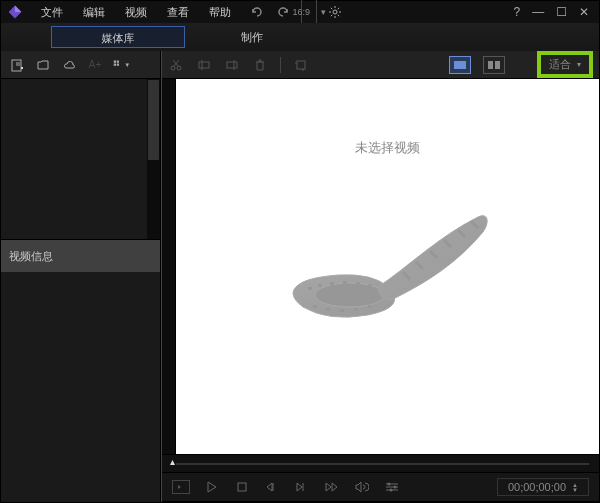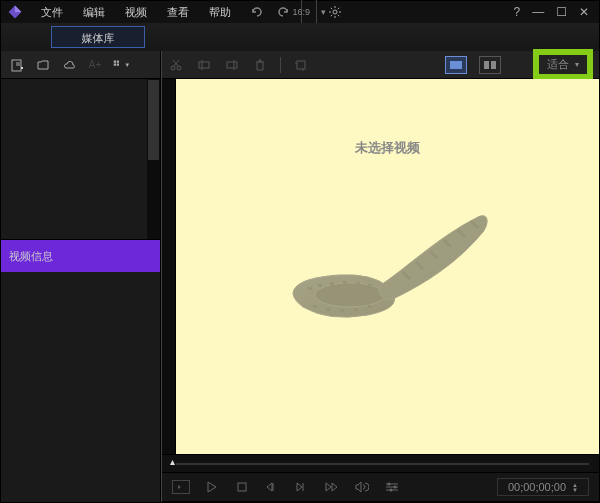--- a/index.html
+++ b/index.html
@@ -10,44 +10,44 @@
 .menubar .logo svg { width: 16px; height: 16px; }
 .menubar .menu { display: flex; }
 .menubar .menu span { padding: 12px 10px; line-height: 22px; color: #ccc; cursor: pointer; }
 .menubar .tools { display: flex; align-items: center; margin-left: 8px; gap: 10px; }
 .menubar .tools .ico { width: 16px; height: 16px; display: flex; align-items: center; justify-content: center; cursor: pointer; color: #888; }
 .menubar .tools .ratio { border: 1px solid #444; border-radius: 2px; padding: 0 4px; font-size: 9px; height: 26px; display: flex; align-items: center; gap: 11px; }
 .menubar .spacer { flex: 1; }
 .menubar .winctrl { display: flex; gap: 12px; padding-right: 6px; }
 .menubar .winctrl span { cursor: pointer; color: #aaa; font-size: 12px; }
 .tabbar { height: 28px; background: linear-gradient(#1e1e1e,#171717); display: flex; align-items: center; padding-left: 50px; }
-.tabbar .tab { width: 94px; text-align: center; line-height: 22px; height: 22px; color: #ccc; cursor: pointer; }
+.tabbar .tab { width: 134px; text-align: center; line-height: 22px; height: 22px; color: #ccc; cursor: pointer; }
 .tabbar .tab.active { border: 1px solid #3a5fa8; background: #182030; }
 .tabbar .brand { margin-left: auto; margin-right: 12px; font-size: 18px; color: #ddd; font-weight: 300; }
 .main { flex: 1; display: flex; min-height: 0; }
 .sidebar { width: 160px; display: flex; flex-direction: column; border-right: 1px solid #000; }
 .side-toolbar { height: 28px; background: #222; display: flex; align-items: center; gap: 10px; padding: 0 8px; border-bottom: 1px solid #000; }
 .side-toolbar .ti { width: 16px; height: 16px; display: flex; align-items: center; justify-content: center; cursor: pointer; color: #aaa; }
 .side-toolbar .ti.disabled { color: #444; }
 .side-media { flex: 1; background: #1a1a1a; display: flex; border-bottom: 1px solid #000; }
 .side-media .content { flex: 1; }
 .side-media .scroll { width: 13px; background: #0c0c0c; display: flex; flex-direction: column; }
 .side-media .thumb { background: #333; flex: 0 0 80px; margin: 1px; border-radius: 1px; }
 .side-media .scroll .rest { flex: 1; }
-.side-header { height: 24px; background: #6d28d9; padding: 16px 8px; display: flex; align-items: center; color: #ccc; }
+.side-header { height: 24px; background: #404040; padding: 16px 8px; display: flex; align-items: center; color: #ccc; }
 .side-info { flex: 0 0 230px; background: #1a1a1a; }
 .center { flex: 1; display: flex; flex-direction: column; border-left: 1px solid #444; }
 .center-toolbar { height: 28px; background: #222; display: flex; align-items: center; padding: 0 6px; border-bottom: 1px solid #000; }
 .center-toolbar .lgrp, .center-toolbar .rgrp { display: flex; gap: 12px; align-items: center; }
 .center-toolbar .spc { flex: 1; }
 .center-toolbar .ti { width: 16px; height: 16px; display: flex; align-items: center; justify-content: center; color: #555; }
 .center-toolbar .rgrp .viewbtn { width: 22px; height: 18px; border: 1px solid #555; display: flex; align-items: center; justify-content: center; cursor: pointer; }
 .center-toolbar .rgrp .viewbtn.active { border-color: #6a8fd8; background: #2a3a58; }
-.center-toolbar .fit { margin-left: 20px; padding: 2px 8px; border: 6px solid #84cc16; color: #888; display: flex; align-items: center; gap: 6px; }
-.preview { flex: 1; display: flex; min-height: 0; background: #fef9c3; font-weight: bold; }
+.center-toolbar .fit { margin-left: 20px; padding: 2px 8px; border: 4px solid #84cc16; color: #888; display: flex; align-items: center; gap: 6px; }
+.preview { flex: 1; display: flex; min-height: 0; background: #ffffff; }
 .preview .gutter { width: 14px; background: #0c0c0c; border-right: 1px solid #000; }
 .preview .canvas { flex: 1; position: relative; display: flex; align-items: center; justify-content: center; overflow: hidden; }
 .preview .canvas .label { position: absolute; top: 60px; color: #888; font-size: 13px; }
 .preview .canvas .film { opacity: 0.45; }
 .timeline-scrub { height: 18px; background: #111; border-top: 1px solid #000; position: relative; }
 .timeline-scrub .track { position: absolute; left: 14px; right: 10px; top: 8px; height: 2px; background: #333; }
 .timeline-scrub .head { position: absolute; left: 8px; top: 1px; color: #ddd; font-size: 10px; }
 .controls { height: 30px; background: #161616; display: flex; align-items: center; padding: 0 10px; gap: 14px; border-top: 1px solid #000; border-bottom: 1px solid #000; }
 .controls .cb { width: 16px; height: 16px; color: #555; display: flex; align-items: center; justify-content: center; cursor: pointer; }
 .controls .cb.box { border: 1px solid #444; width: 18px; height: 14px; }
@@ -102,20 +102,21 @@
     <div class="winctrl">
       <span>?</span>
       <span>—</span>
       <span>☐</span>
       <span>✕</span>
     </div>
   </div>
 
   <div class="tabbar">
     <div class="tab active">媒体库</div>
+    <div class="tab">制作</div>
   </div>
 
   <div class="main">
     <div class="sidebar">
       <div class="side-toolbar">
         <div class="ti">
             <svg width="14" height="14" viewBox="0 0 14 14">
               <rect x="2" y="2" width="9" height="11" fill="none" stroke="#aaa"></rect>
               <path d="M6 5 L10 5 M6 7 L10 7" stroke="#aaa"></path>
               <path d="M11 10 L13 10 M12 9 L12 11" stroke="#ddd" stroke-width="1.5"></path>

